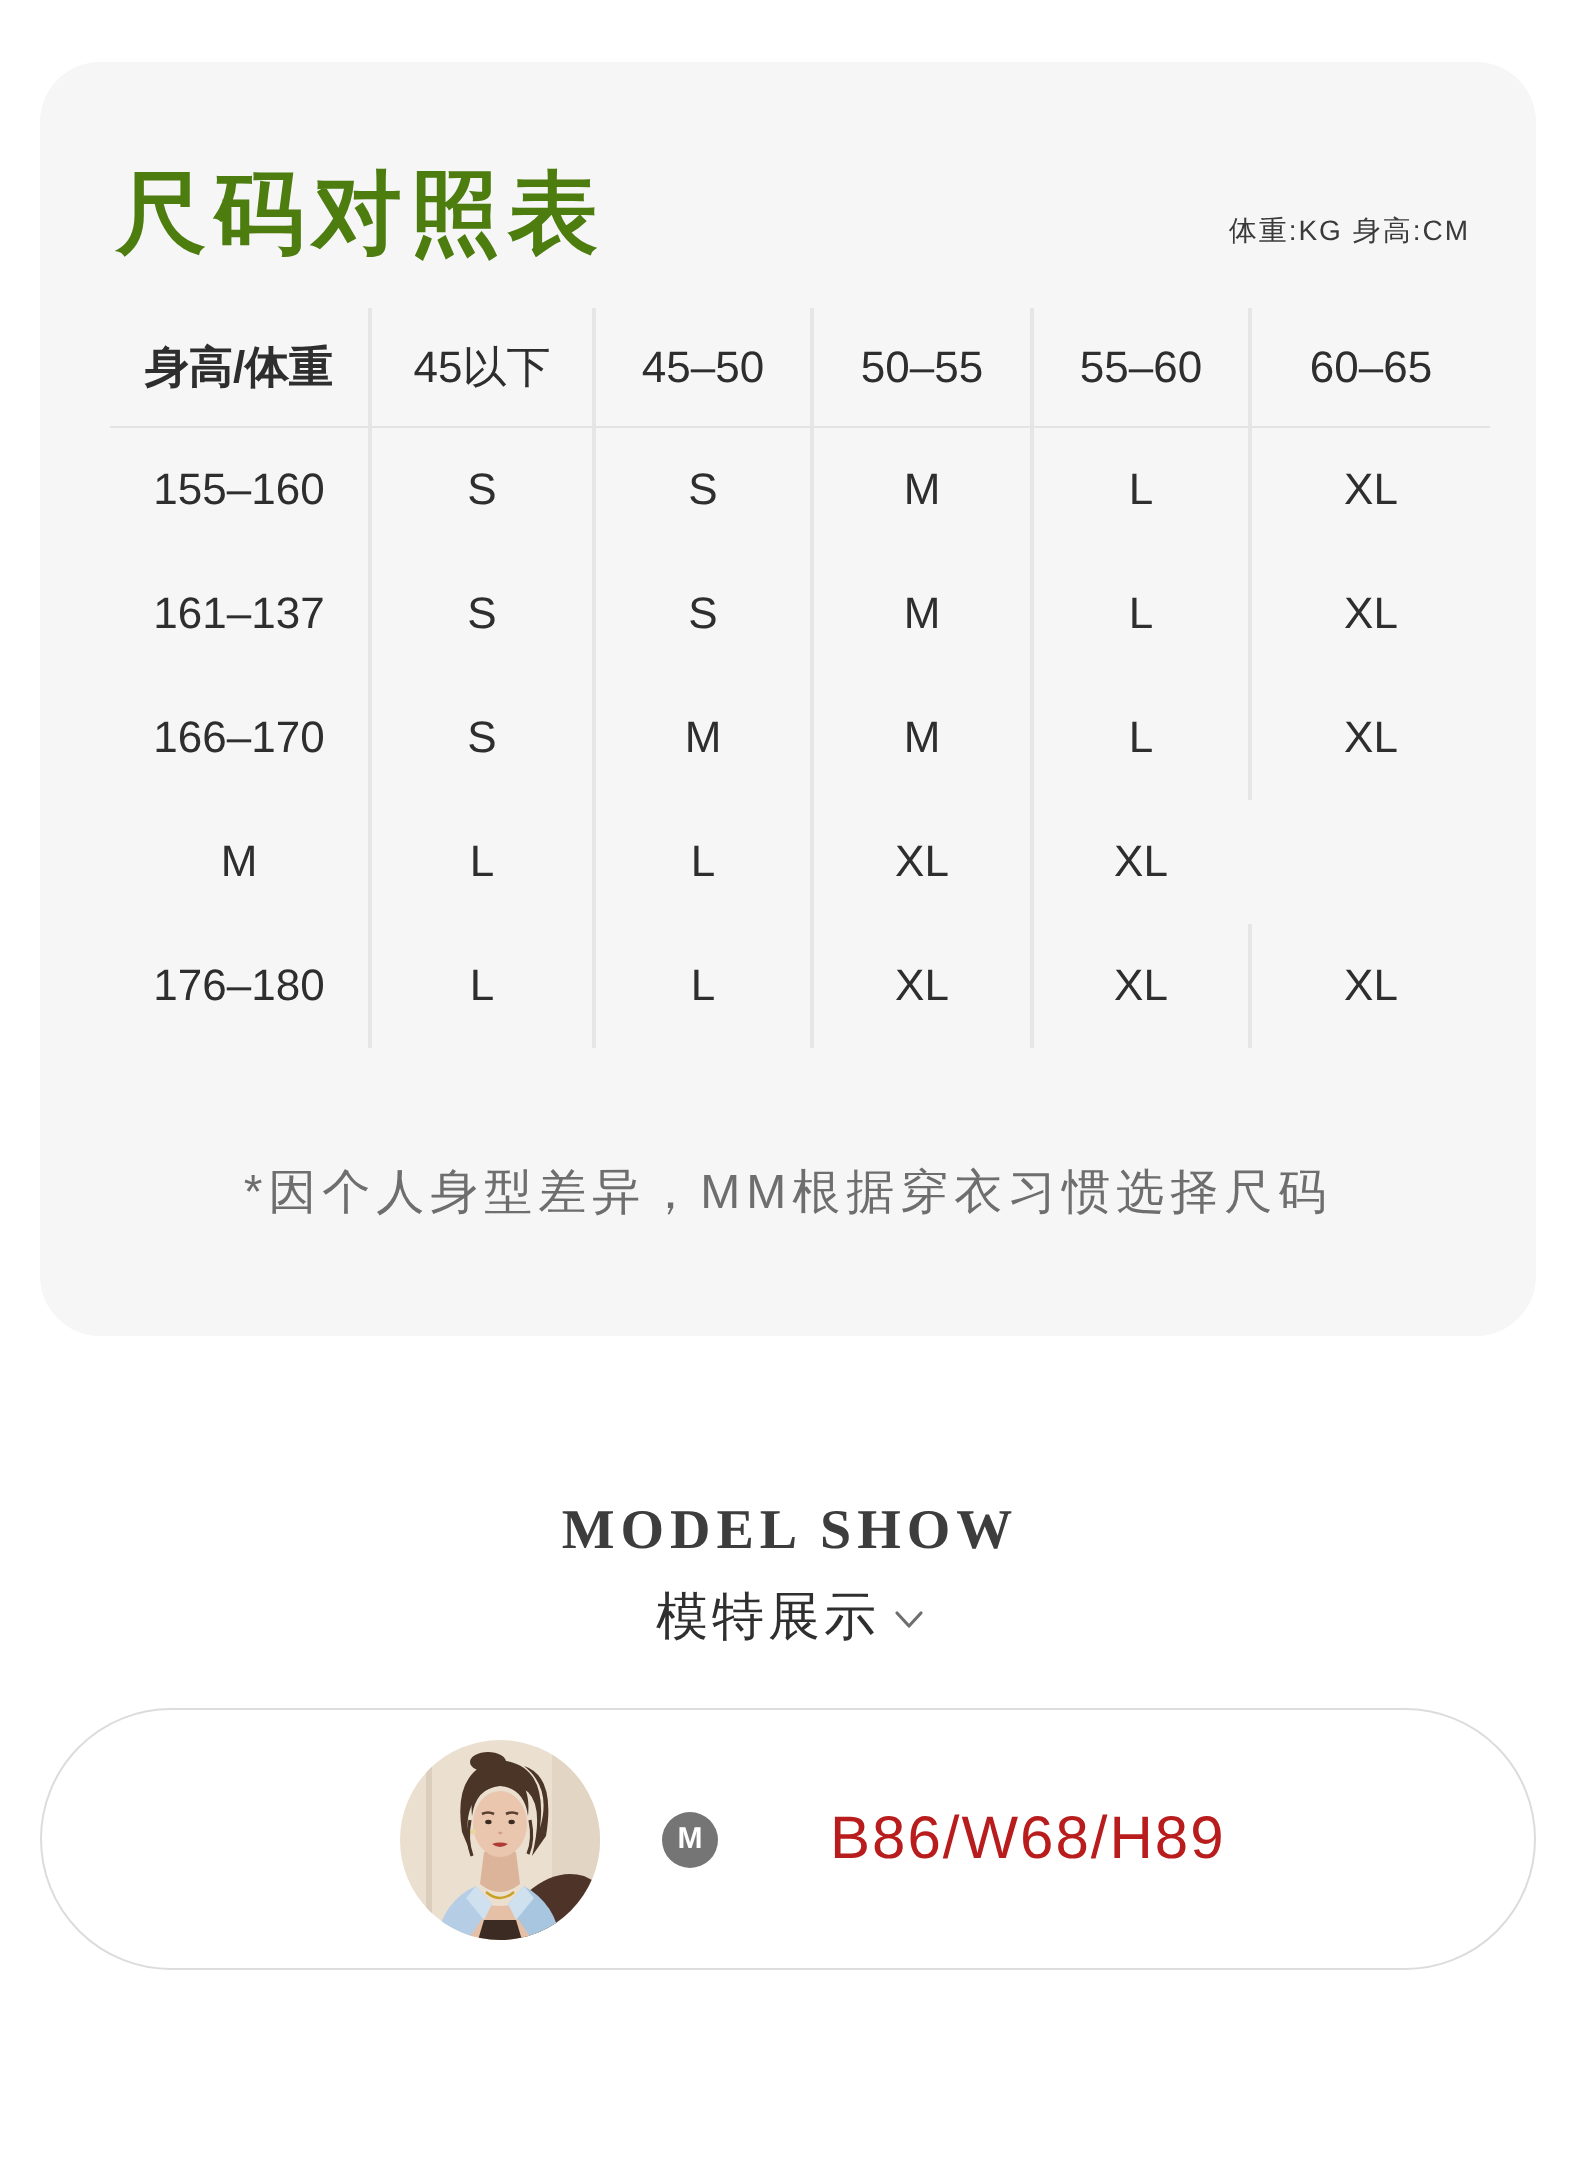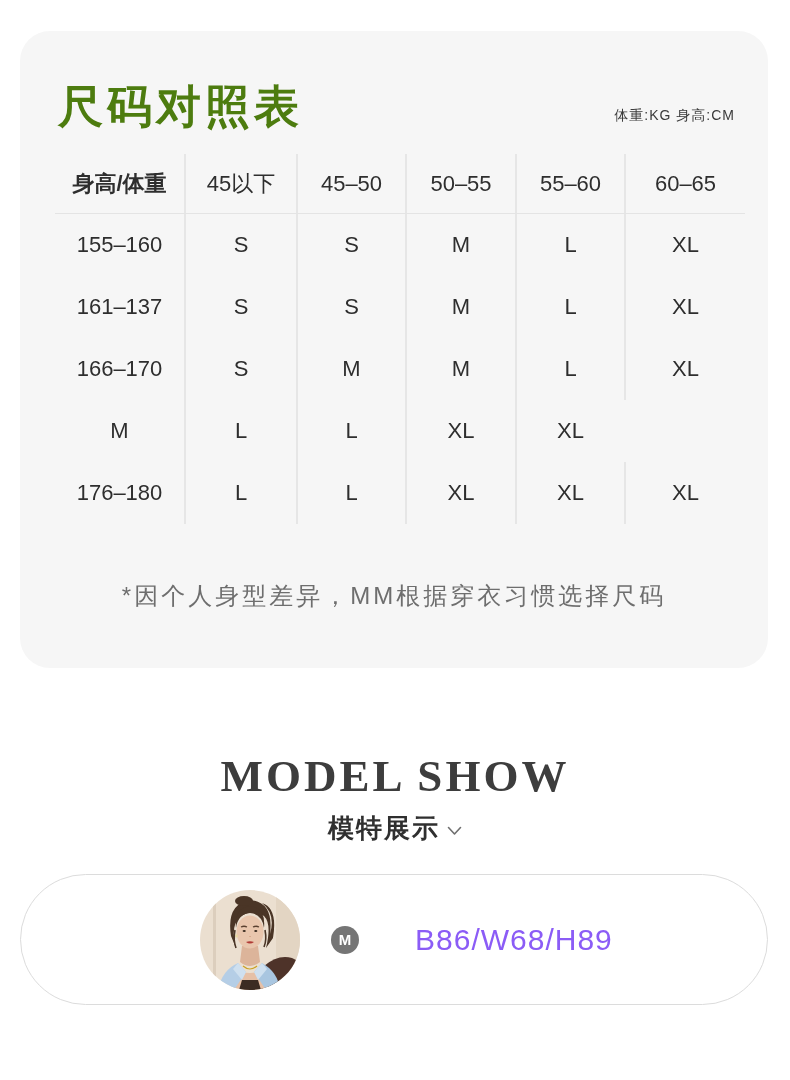--- a/index.html
+++ b/index.html
@@ -45,28 +45,28 @@
 
   .footnote {
     margin-top:56px; text-align:center;
     font-size:24px; color:#6e6e6e; letter-spacing:3px;
   }
 
   
   .ms-en {
     margin-top:82px; text-align:center;
     font-family:"Liberation Serif","DejaVu Serif",serif;
-    font-size:45px; letter-spacing:3px; color:#3d3d3d;
+    font-size:28px; letter-spacing:3px; color:#3d3d3d;
   }
   .ms-cn-row {
     margin-top:9px;
     display:flex; align-items:center; justify-content:center;
     cursor:pointer;
   }
-  .ms-cn { font-size:26px; color:#2f2f2f; letter-spacing:2px;font-weight:bold; }
+  .ms-cn { font-size:26px; color:#2f2f2f; letter-spacing:2px; }
   .chev { margin-left:7px; margin-top:4px; }
 
   
   .model-card {
     width:748px; height:131px;
     margin:28px 0 0 20px;
     background:#fff;
     border:1px solid #dcdcdc;
     border-radius:65.5px;
     display:flex; align-items:center;
@@ -78,21 +78,21 @@
   .photo svg { display:block; width:100%; height:100%; }
   .badge {
     width:28px; height:28px; border-radius:50%;
     background:#757575; color:#fff;
     font-size:15px; font-weight:600;
     display:flex; align-items:center; justify-content:center;
     margin-left:31px; flex:0 0 auto;
   }
   .measurements {
     margin-left:56px;
-    font-size:30px; color:#8b5cf6; letter-spacing:1px;
+    font-size:30px; color:#b91c1c; letter-spacing:1px;
   }
 </style>
 </head>
 <body>
 
 <section class="size-card">
   <div class="card-head">
     <h1 class="chart-title">尺码对照表</h1>
     <div class="unit-note">体重:KG 身高:CM</div>
   </div>

